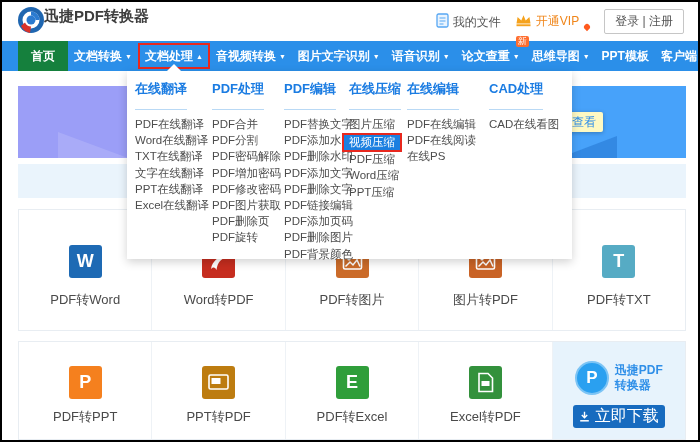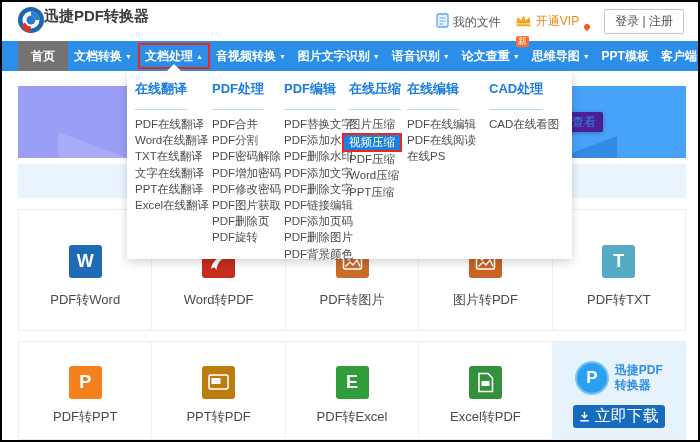--- a/index.html
+++ b/index.html
@@ -17,34 +17,34 @@
   .flame { display:inline-block; width:6px; height:6px; background:#ff5a1e;
            border-radius:50% 50% 50% 0; transform:rotate(-45deg); margin:-8px 0 0 1px; }
   .login-btn { font-size:12px; color:#555; border:1px solid #c6c6c6; border-radius:2px;
                padding:3px 10px; background:#fff; cursor:pointer; }
 
   
   .navbar { position:absolute; top:39px; left:0; right:0; height:30px; background:#2b8fe9;
             display:flex; align-items:stretch; padding-left:16px; }
   .nav-item { position:relative; display:flex; align-items:center; padding:0 6px; color:#fff;
               font-size:12px; font-weight:600; cursor:pointer; white-space:nowrap; }
-  .nav-item.active { background:#737373; padding:0 13px; }
+  .nav-item.active { background:#15803d; padding:0 13px; }
   .nav-item.boxed { border:2px solid #e8281e; align-self:center; height:26px; padding:0 5px; }
   .nav-arrow { font-size:7px; margin-left:3px; }
   .nav-badge { position:absolute; top:-5px; right:-3px; background:#ff6d2e; color:#fff;
                font-size:9px; font-weight:400; line-height:11px; padding:0 2px; border-radius:2px; }
 
   
   .banner { position:absolute; top:84px; left:16px; width:668px; height:72px;
             background:linear-gradient(90deg,#9b9ef7 0%,#9b9ef7 28%,#74a5f8 48%,#47a2fa 62%,#47a2fa 100%); }
   .deco-tri-right { position:absolute; left:81%; bottom:0; width:0; height:0;
                     border-left:58px solid transparent; border-bottom:22px solid rgba(26,106,200,0.45); }
   .deco-tri-left { position:absolute; left:6%; bottom:0; width:0; height:0;
                    border-right:70px solid transparent; border-bottom:26px solid rgba(255,255,255,0.14); }
-  .view-btn { position:absolute; top:110px; left:540px; width:61px; height:20px; background:#4c1d95;
+  .view-btn { position:absolute; top:110px; left:540px; width:61px; height:20px; background:#fef9c3;
               border-radius:2px; box-shadow:0 1px 4px rgba(0,0,0,.25); z-index:3;
               font-size:12px; color:#2a8ceb; line-height:20px; padding-left:30px; cursor:pointer; }
   .strip { position:absolute; top:162px; left:16px; width:668px; height:34px; background:#eaf4fc; }
 
   
   .grid-row { position:absolute; left:16px; width:668px; background:#fff;
               border:1px solid #e8edf2; display:flex; }
   .row1 { top:207px; height:122px; }
   .row2 { top:339px; height:99px; }
   .cell { flex:1 1 0; border-right:1px solid #eef2f6; display:flex; flex-direction:column;

